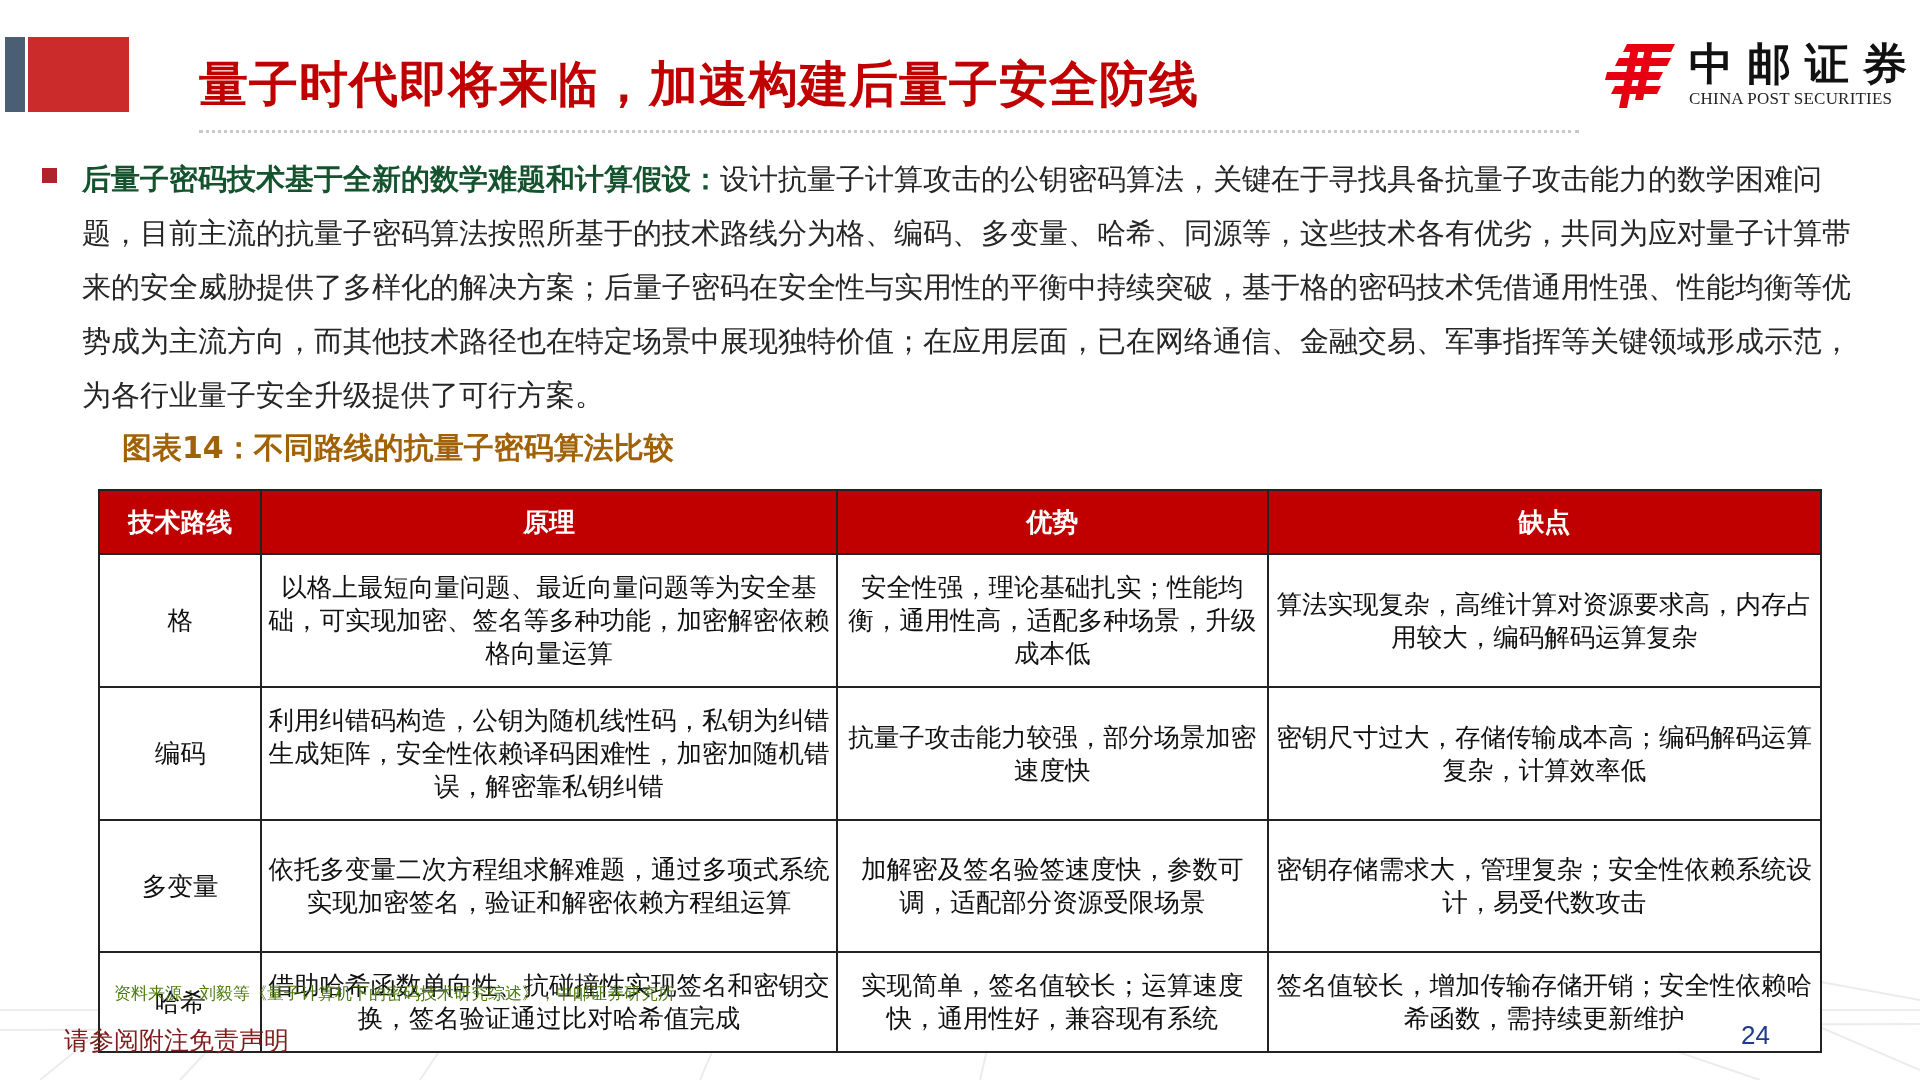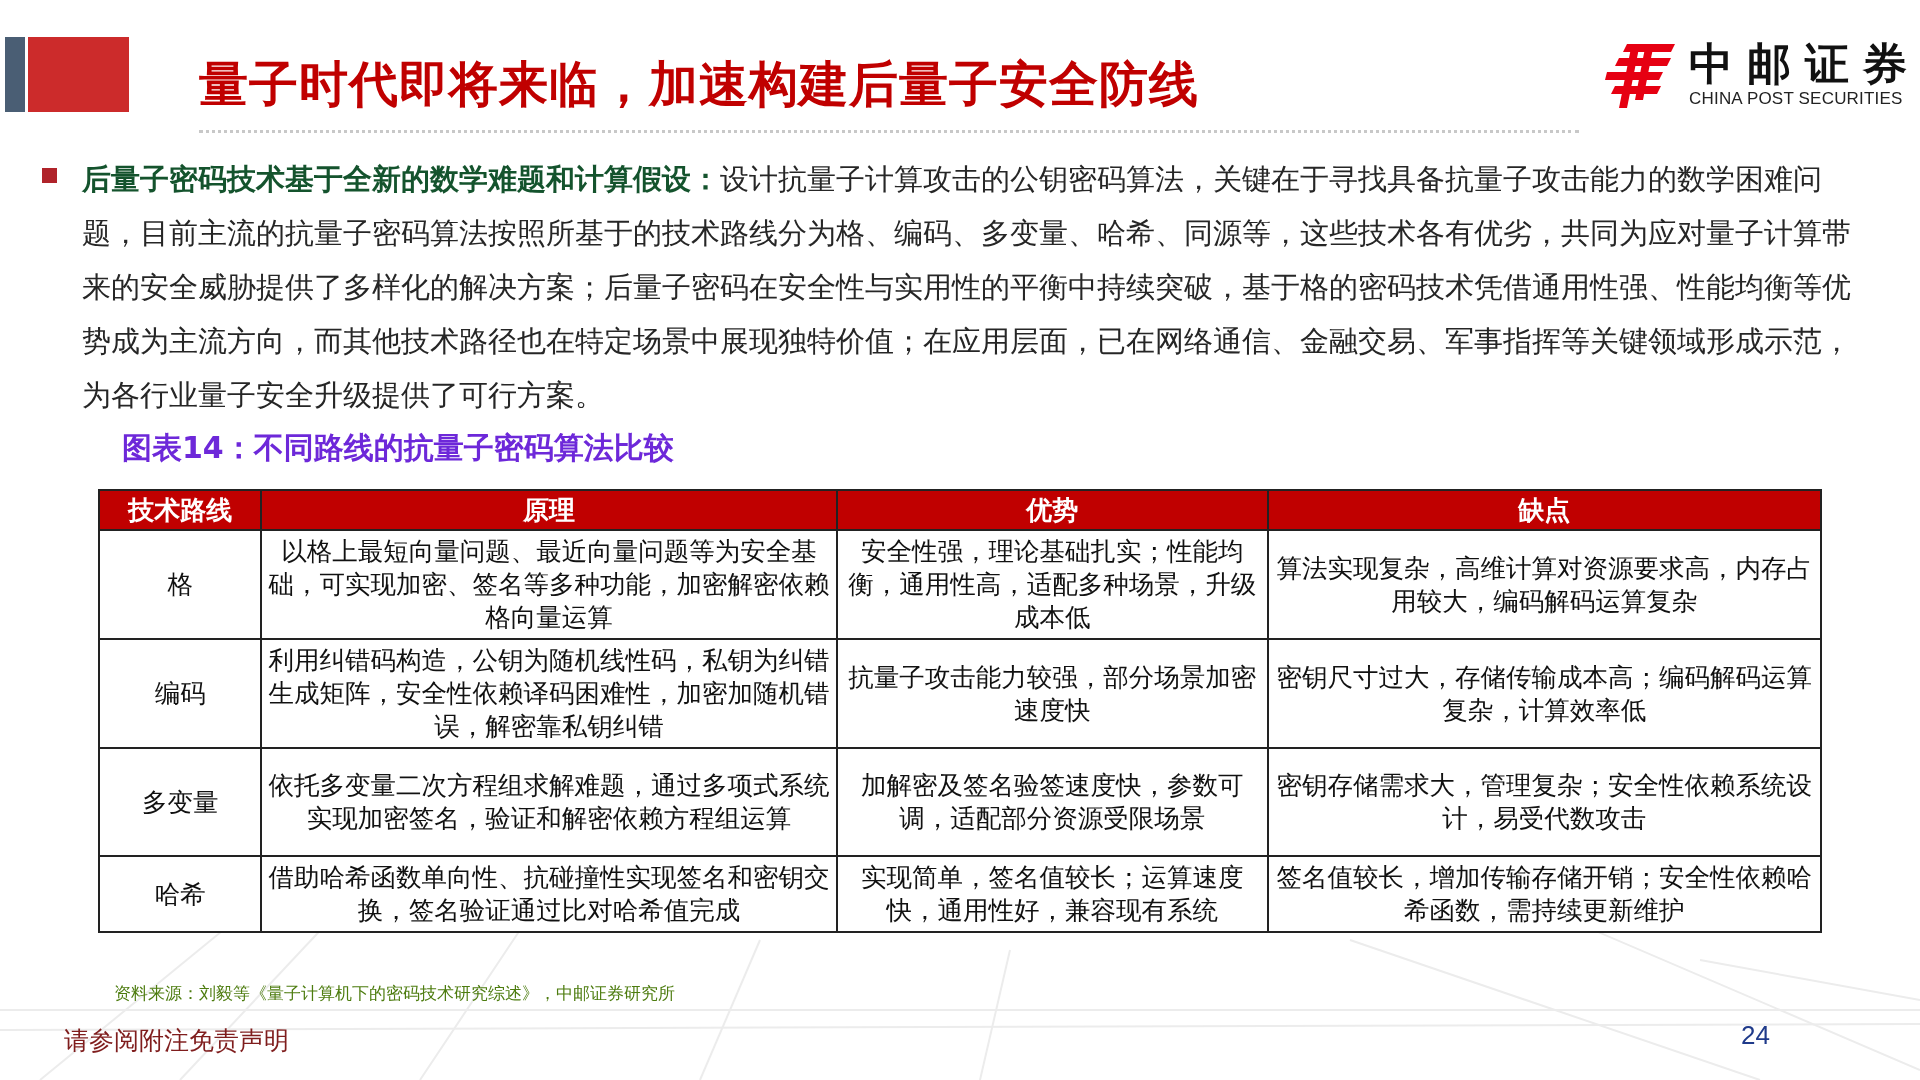--- a/index.html
+++ b/index.html
@@ -21,41 +21,41 @@
     position: absolute; left: 199px; top: 130px; width: 1380px; height: 0;
     border-top: 3px dotted #c8c8c8;
   }
   .logo { position: absolute; left: 1605px; top: 42px; width: 290px; height: 66px; z-index: 2; }
   .logo-mark { position: absolute; left: 0; top: 0; width: 70px; height: 66px; }
   .logo-cn {
     position: absolute; left: 84px; top: 0; font-size: 44px; font-weight: bold;
     color: #111; letter-spacing: 14px; white-space: nowrap; line-height: 44px;
   }
   .logo-en {
-    position: absolute; left: 84px; top: 47px; font-family: Liberation Sans, sans-serif;
+    position: absolute; left: 84px; top: 47px; font-family: Liberation Serif, serif;
     font-size: 17px; color: #222; white-space: nowrap; letter-spacing: 0.2px;
   }
   .para {
     position: absolute; left: 82px; top: 152px; width: 1770px; z-index: 2;
     font-size: 29px; line-height: 54px; color: #262626;
   }
   .bullet {
     position: absolute; left: 42px; top: 168px; width: 15px; height: 15px; background: #b0232a;
   }
   .para .lead { color: #14532d; font-weight: bold; }
   .fig-title {
     position: absolute; left: 122px; top: 428px; z-index: 2;
-    font-size: 30px; font-weight: bold; color: #6d28d9; white-space: nowrap;
+    font-size: 30px; font-weight: bold; color: #a16207; white-space: nowrap;
   }
   table.cmp {
     position: absolute; left: 98px; top: 489px; z-index: 2;
     border-collapse: collapse; table-layout: fixed; width: 1724px;
     font-size: 25.5px; color: #111; background: #fff;
   }
-  table.cmp th, table.cmp td { border: 2px solid #222; text-align: center; vertical-align: middle; padding: 4px 3px; line-height: 33px; }
+  table.cmp th, table.cmp td { border: 2px solid #222; text-align: center; vertical-align: middle; padding: 16px 3px; line-height: 33px; }
   table.cmp th { background: #c00000; color: #fff; font-weight: bold; height: 30px; font-size: 26px; line-height: 30px; }
   table.cmp td { text-align: center; }
   .col1 { width: 162px; } .col2 { width: 574px; } .col3 { width: 430px; } .col4 { width: 552px; }
   tr.r1 td { height: 97px; } tr.r2 td { height: 96px; } tr.r3 td { height: 98px; }
   tr.r4 td { height: 63px; } tr.r5 td { height: 64px; }
   .source { position: absolute; left: 114px; top: 982px; font-size: 17px; color: #4d7c0f; z-index: 2; white-space: nowrap; }
   .disclaimer { position: absolute; left: 64px; top: 1024px; font-size: 25px; color: #7f1d1d; z-index: 2; white-space: nowrap; }
   .page-num { position: absolute; left: 1741px; top: 1020px; font-size: 26px; color: #1f3a8a; z-index: 2; font-family: "Liberation Sans", sans-serif; }
 </style>
 </head>

